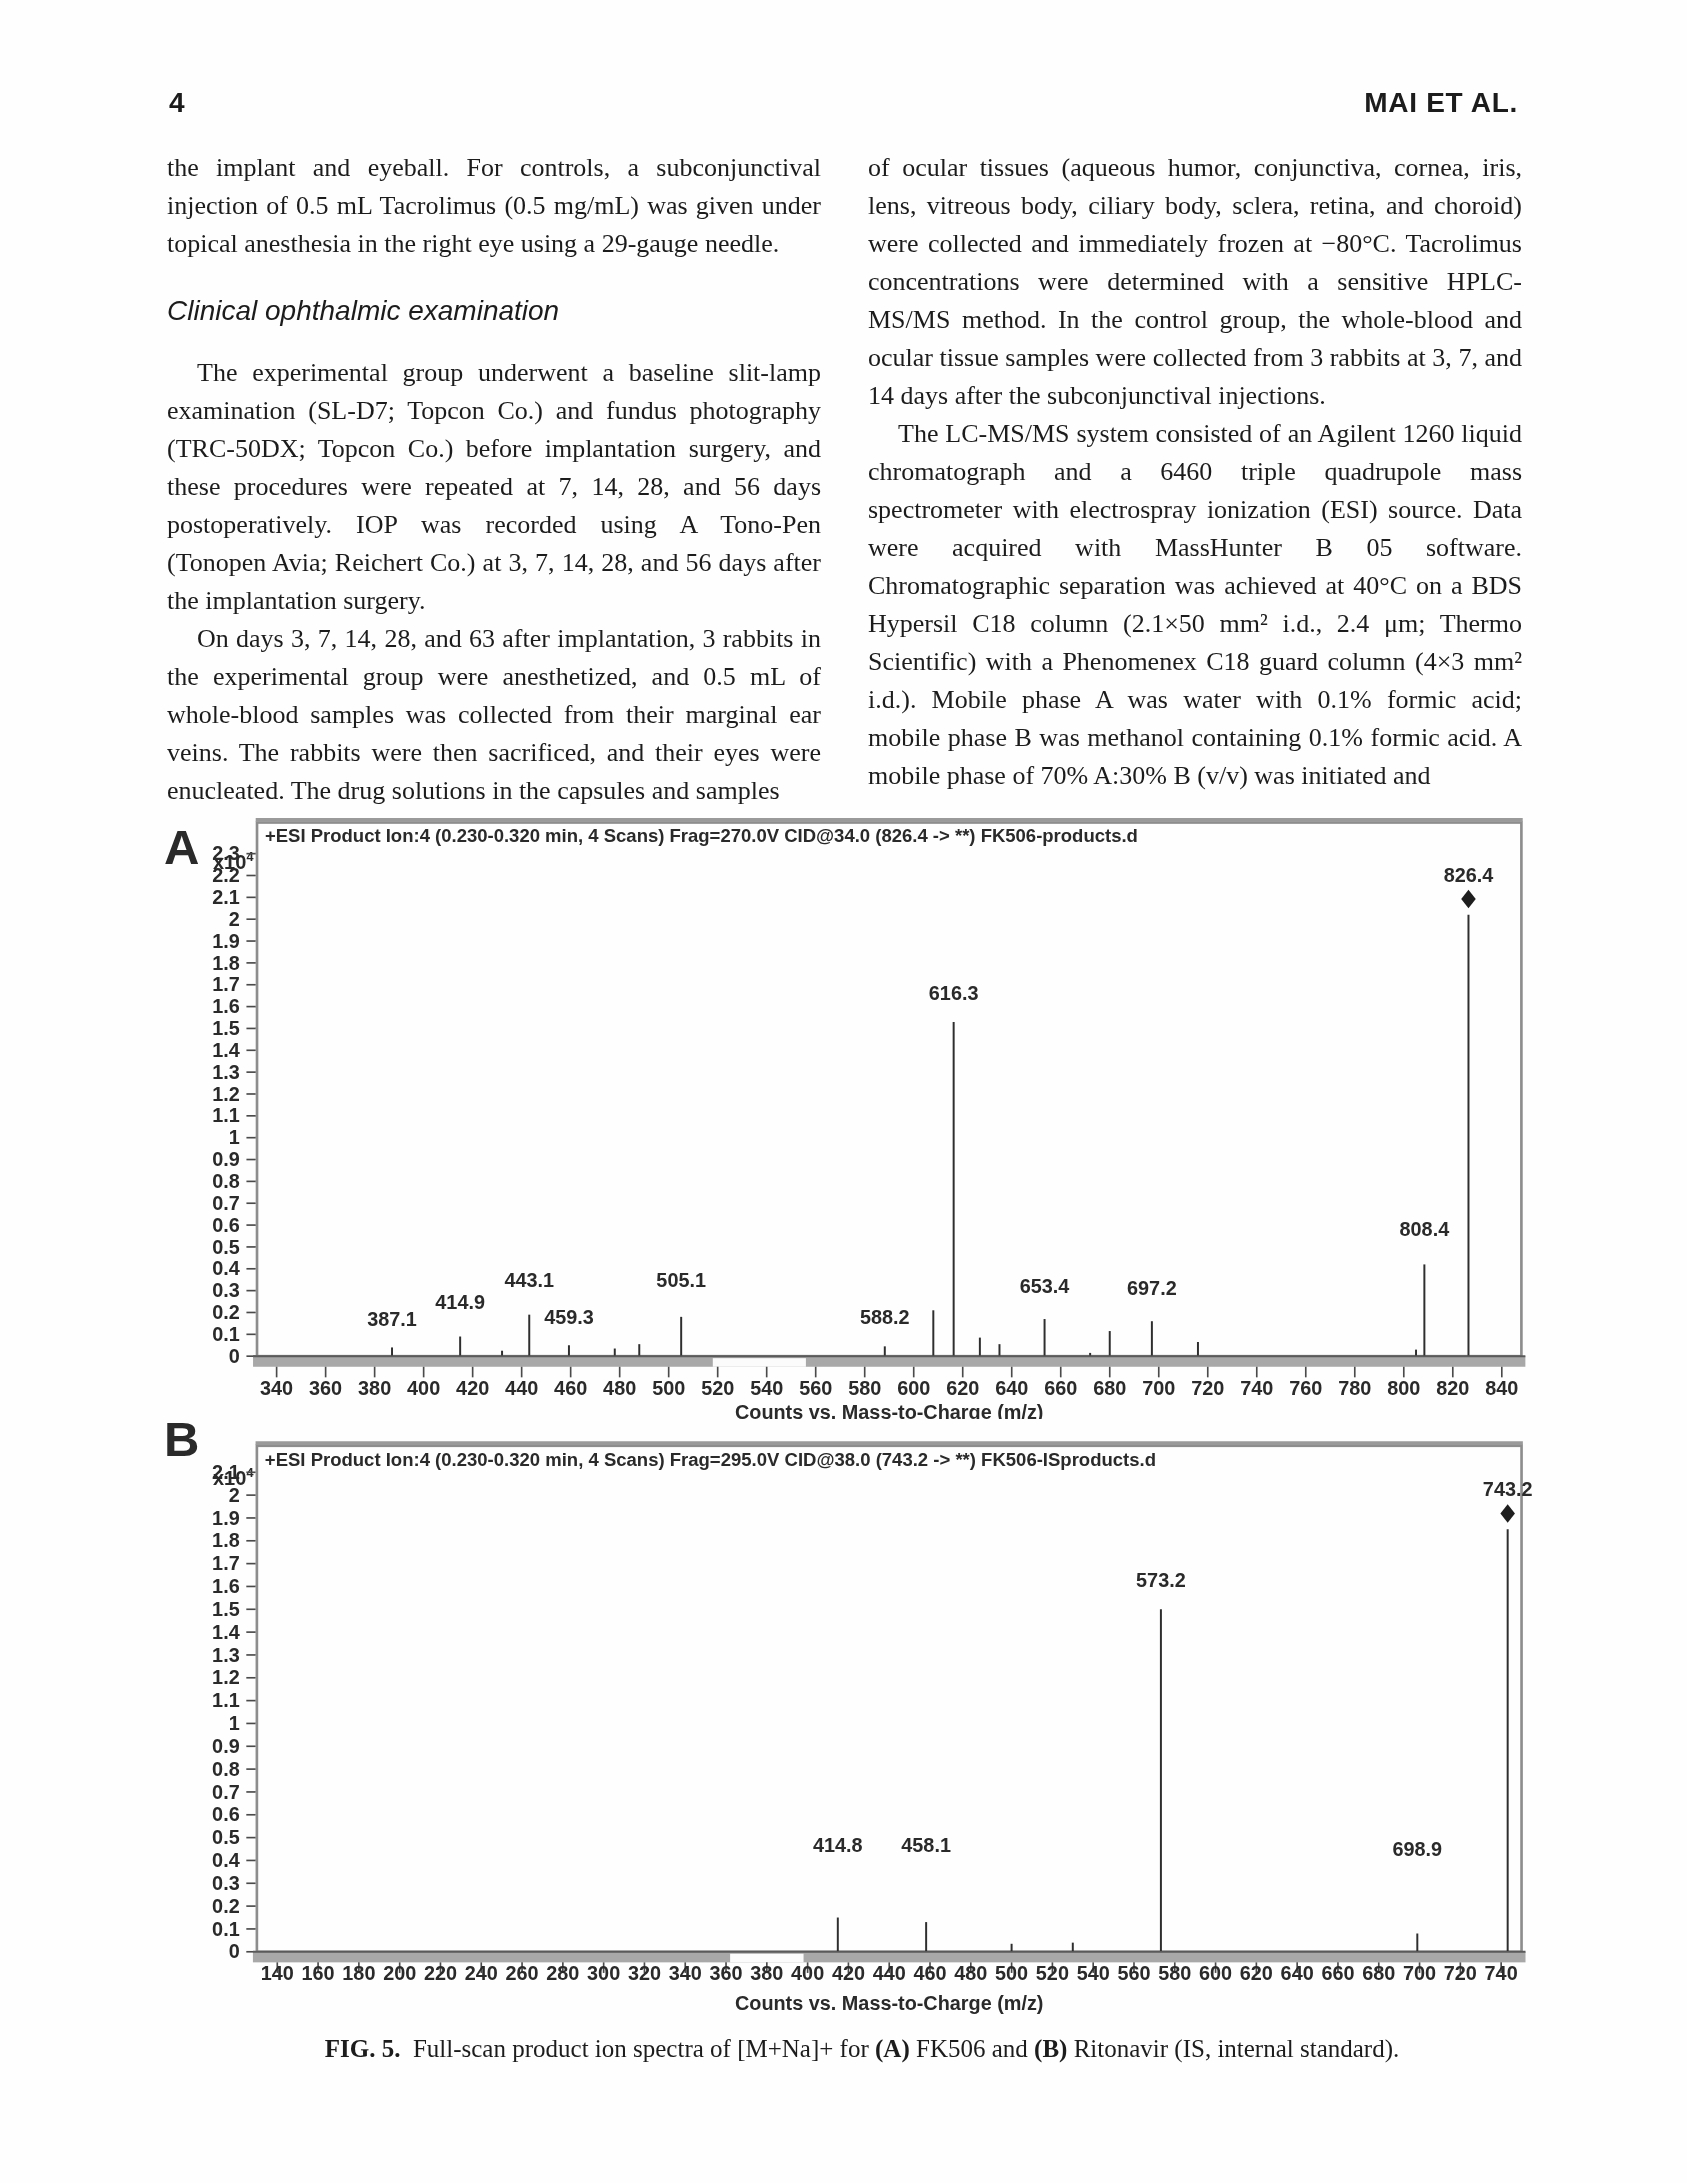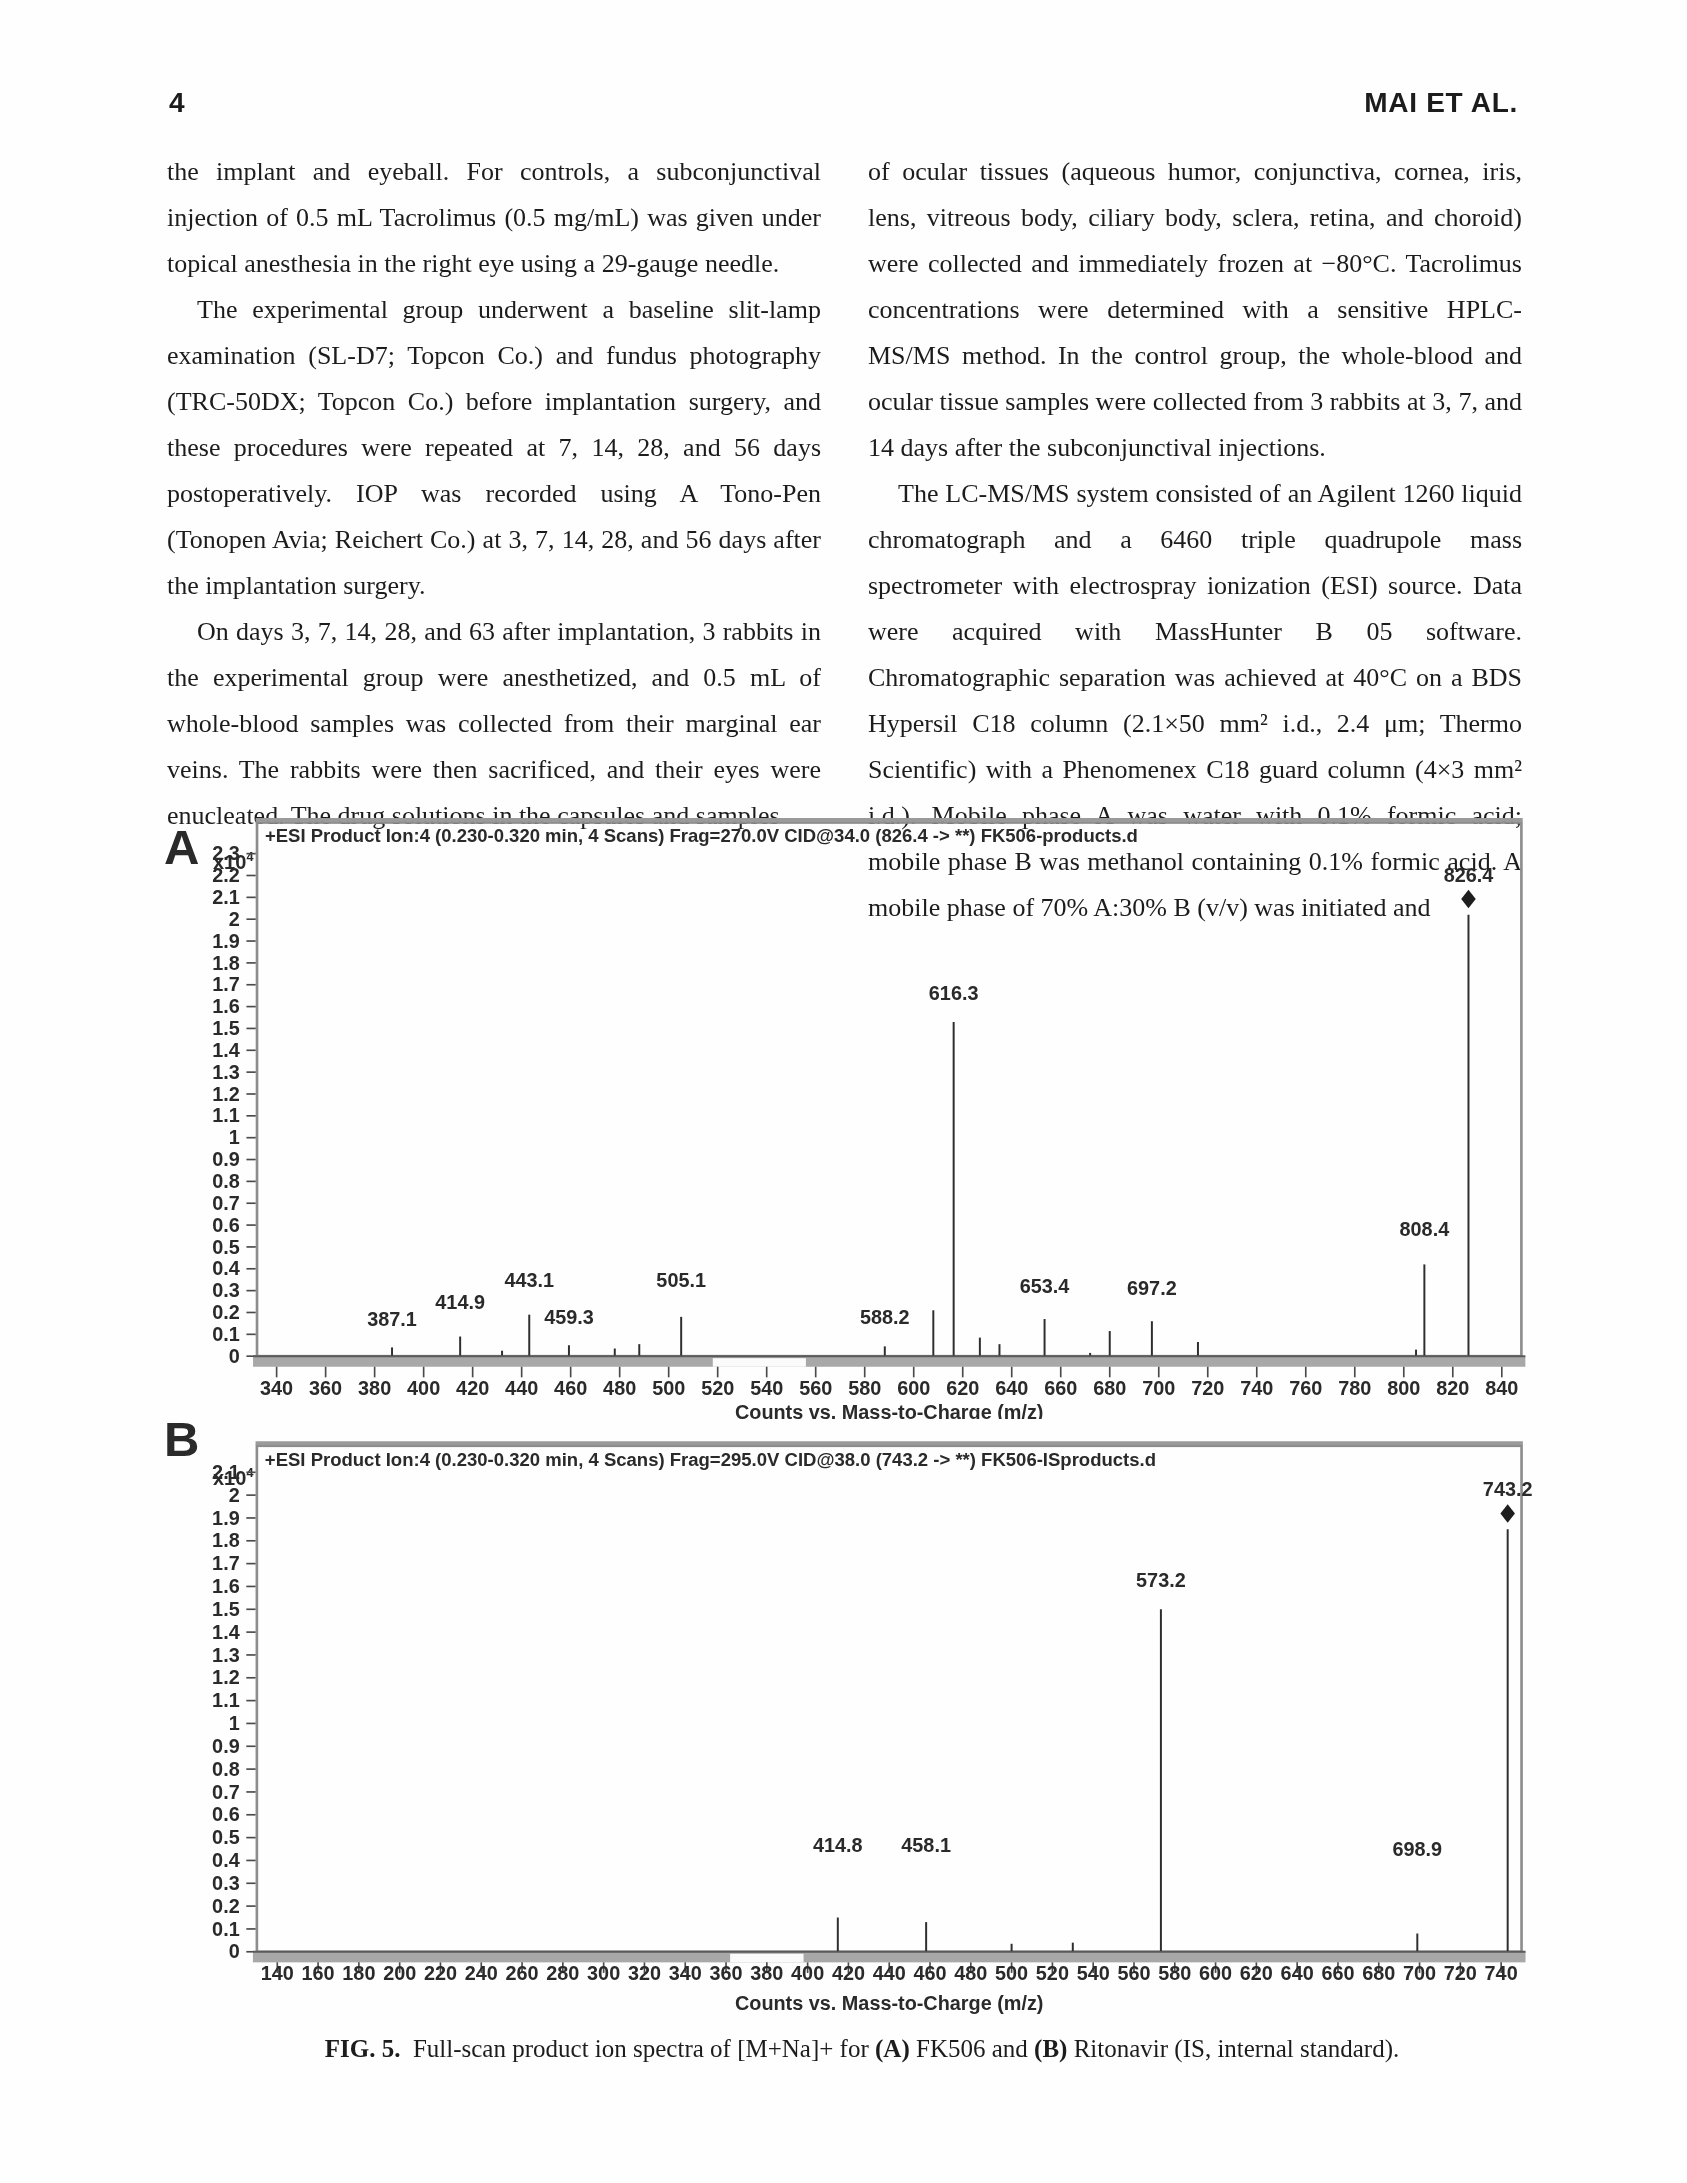--- a/index.html
+++ b/index.html
@@ -4,21 +4,21 @@
 <style>
   html,body{margin:0;padding:0;background:#e8e8e8;}
   .page{
     position:relative;width:1687px;height:2183px;background:#fefefe;
     font-family:"Liberation Serif",serif;color:#1c1c1c;overflow:hidden;
   }
   .running-head{position:absolute;top:87px;font-family:"Liberation Sans",sans-serif;
     font-weight:bold;font-size:28px;letter-spacing:0.7px;}
   .page-num{left:169px;}
   .authors{right:169px;text-align:left;}
-  .col{position:absolute;top:149px;width:654px;font-size:26px;line-height:46px;text-align:justify;}
+  .col{position:absolute;top:149px;width:654px;font-size:26px;line-height:38px;text-align:justify;}
   .col-left{left:167px;}
   .col-right{left:868px;}
   .col p{margin:0;}
   .col p.indent{text-indent:30px;}
   .col h3{font-family:"Liberation Sans",sans-serif;font-style:italic;font-weight:normal;
     font-size:28px;margin:29px 0 24px 0;text-align:left;}
   .panel-letter{position:absolute;font-family:"Liberation Sans",sans-serif;font-weight:bold;
     font-size:49px;color:#2a2a2a;}
   .scale-note{position:absolute;font-family:"Liberation Sans",sans-serif;font-weight:bold;
     font-size:20px;color:#2a2a2a;margin-top:20px;}
@@ -30,20 +30,21 @@
 </style>
 </head>
 <body>
 <div class="page">
 
   <div class="running-head page-num">4</div>
   <div class="running-head authors">MAI ET AL.</div>
 
   <div class="col col-left">
     <p>the implant and eyeball. For controls, a subconjunctival injection of 0.5 mL Tacrolimus (0.5 mg/mL) was given under topical anesthesia in the right eye using a 29-gauge needle.</p>
+    <h3>Clinical ophthalmic examination</h3>
     <p class="indent">The experimental group underwent a baseline slit-lamp examination (SL-D7; Topcon Co.) and fundus photography (TRC-50DX; Topcon Co.) before implantation surgery, and these procedures were repeated at 7, 14, 28, and 56 days postoperatively. IOP was recorded using A Tono-Pen (Tonopen Avia; Reichert Co.) at 3, 7, 14, 28, and 56 days after the implantation surgery.</p>
     <p class="indent">On days 3, 7, 14, 28, and 63 after implantation, 3 rabbits in the experimental group were anesthetized, and 0.5 mL of whole-blood samples was collected from their marginal ear veins. The rabbits were then sacrificed, and their eyes were enucleated. The drug solutions in the capsules and samples</p>
   </div>
 
   <div class="col col-right">
     <p>of ocular tissues (aqueous humor, conjunctiva, cornea, iris, lens, vitreous body, ciliary body, sclera, retina, and choroid) were collected and immediately frozen at −80°C. Tacrolimus concentrations were determined with a sensitive HPLC-MS/MS method. In the control group, the whole-blood and ocular tissue samples were collected from 3 rabbits at 3, 7, and 14 days after the subconjunctival injections.</p>
     <p class="indent">The LC-MS/MS system consisted of an Agilent 1260 liquid chromatograph and a 6460 triple quadrupole mass spectrometer with electrospray ionization (ESI) source. Data were acquired with MassHunter B 05 software. Chromatographic separation was achieved at 40°C on a BDS Hypersil C18 column (2.1×50 mm² i.d., 2.4 μm; Thermo Scientific) with a Phenomenex C18 guard column (4×3 mm² i.d.). Mobile phase A was water with 0.1% formic acid; mobile phase B was methanol containing 0.1% formic acid. A mobile phase of 70% A:30% B (v/v) was initiated and</p>
   </div>
 
   <div class="panel-letter" style="left:164px;top:819px;">A</div>

